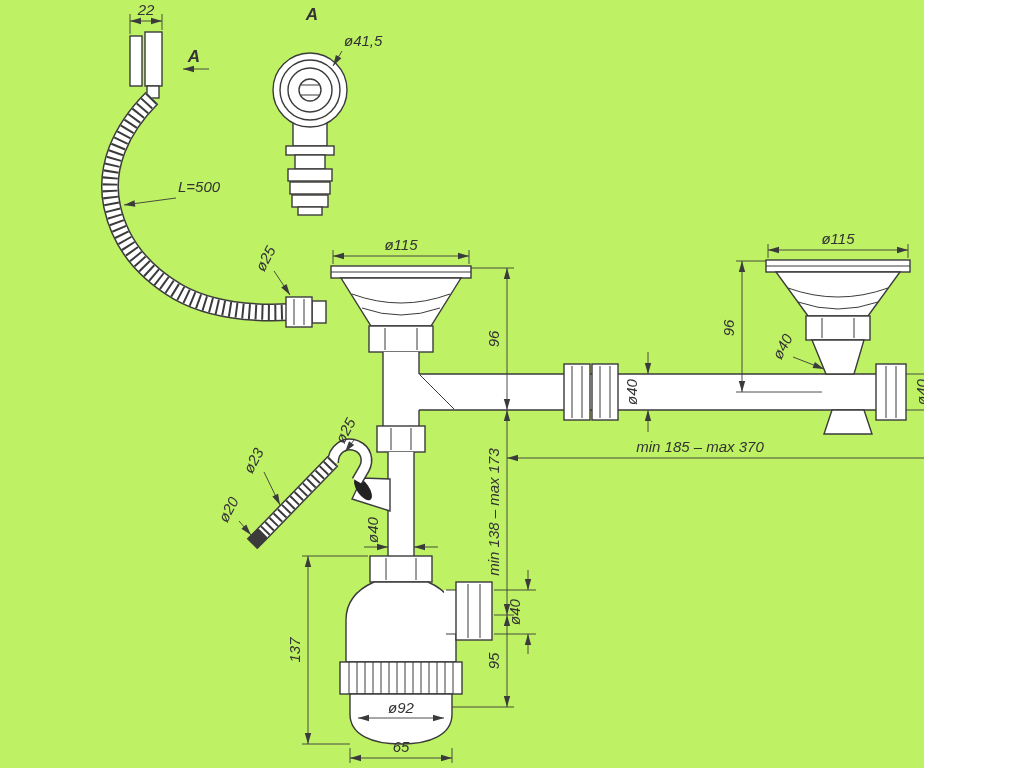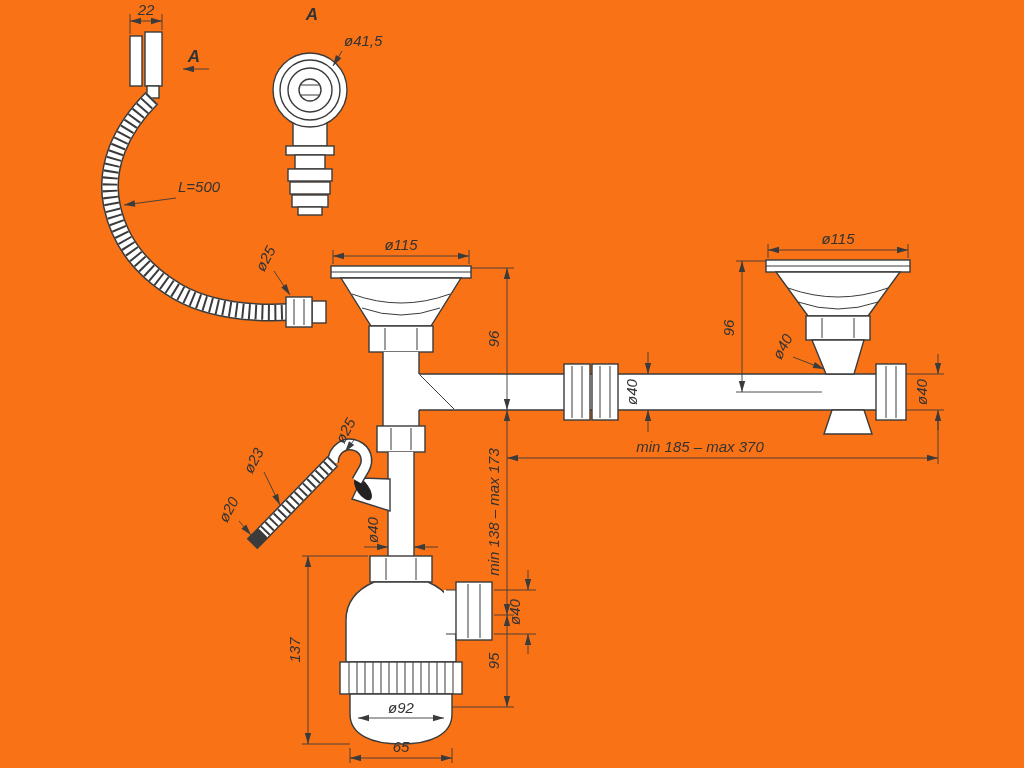--- a/index.html
+++ b/index.html
@@ -1,16 +1,16 @@
 <!DOCTYPE html>
 <html><head>
 <meta charset="utf-8">
 <style>
   html,body{margin:0;padding:0;background:#ffffff;}
-  .stage{width:1024px;height:768px;background:#f97316;position:relative;overflow:hidden;}
+  .stage{width:924px;height:768px;background:#bef264;position:relative;overflow:hidden;}
   svg text{
     font-family:"Liberation Sans", sans-serif;
     font-style:italic;
     fill:#333;
     font-size:15px;
   }
   svg text.big{font-size:17px;font-weight:bold;}
   .ol{stroke:#3b3b3b;stroke-width:1.4;fill:#fff;}
   .ln{stroke:#3b3b3b;stroke-width:1.4;fill:none;}
   .thin{stroke:#3b3b3b;stroke-width:1;fill:none;}

